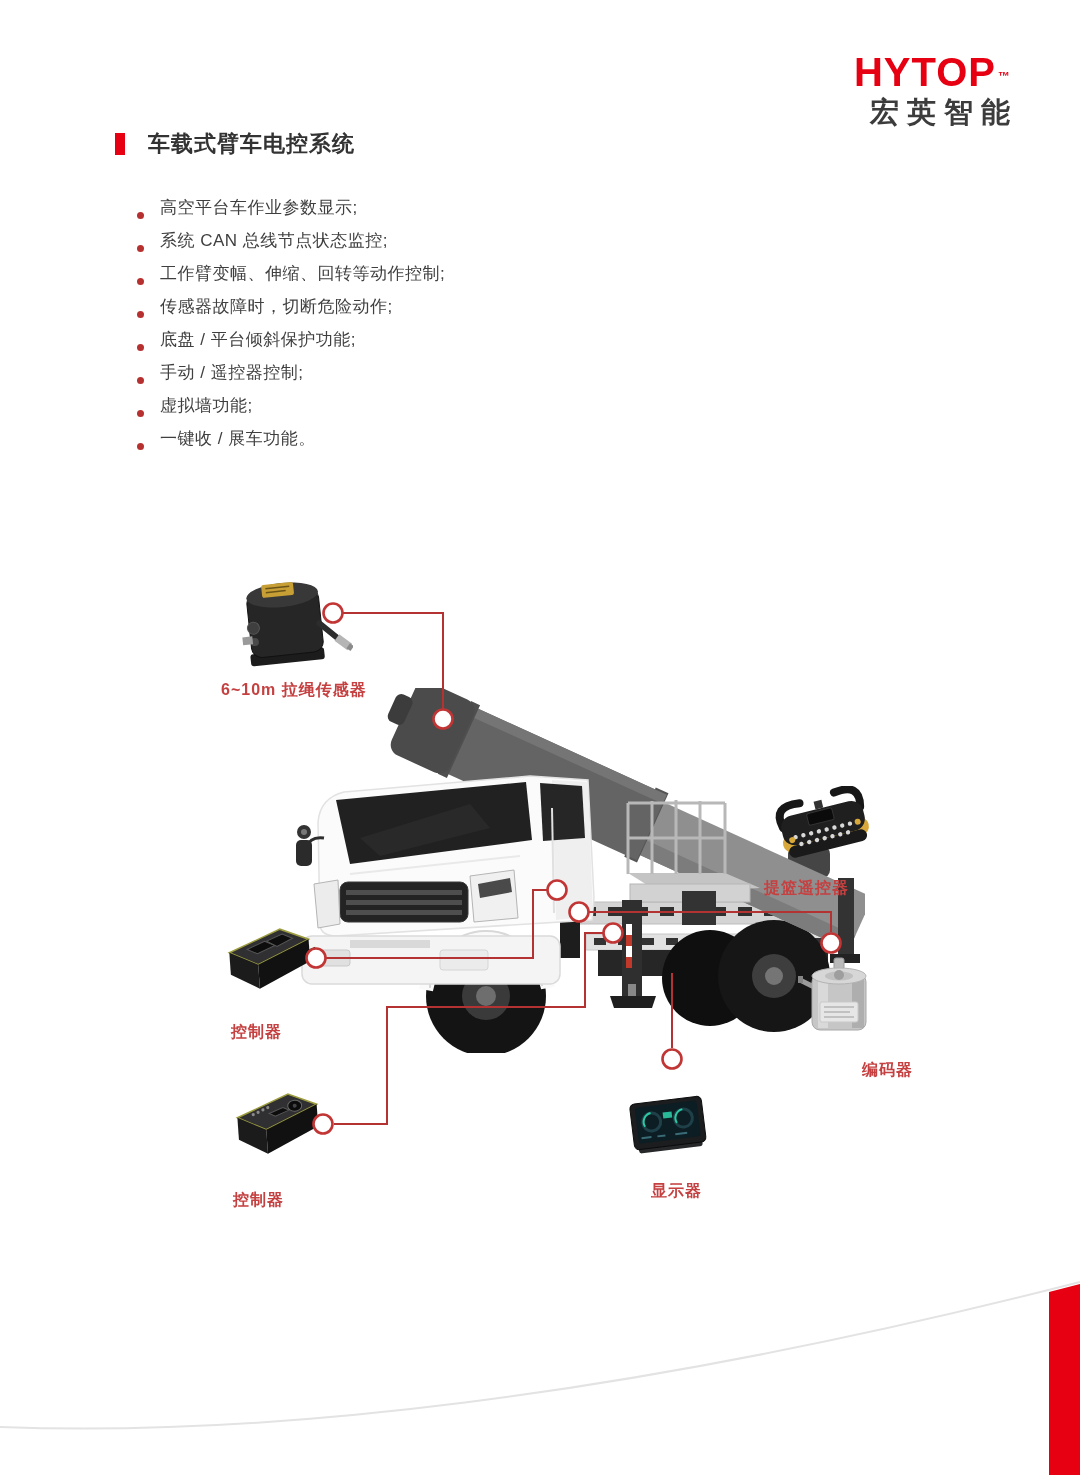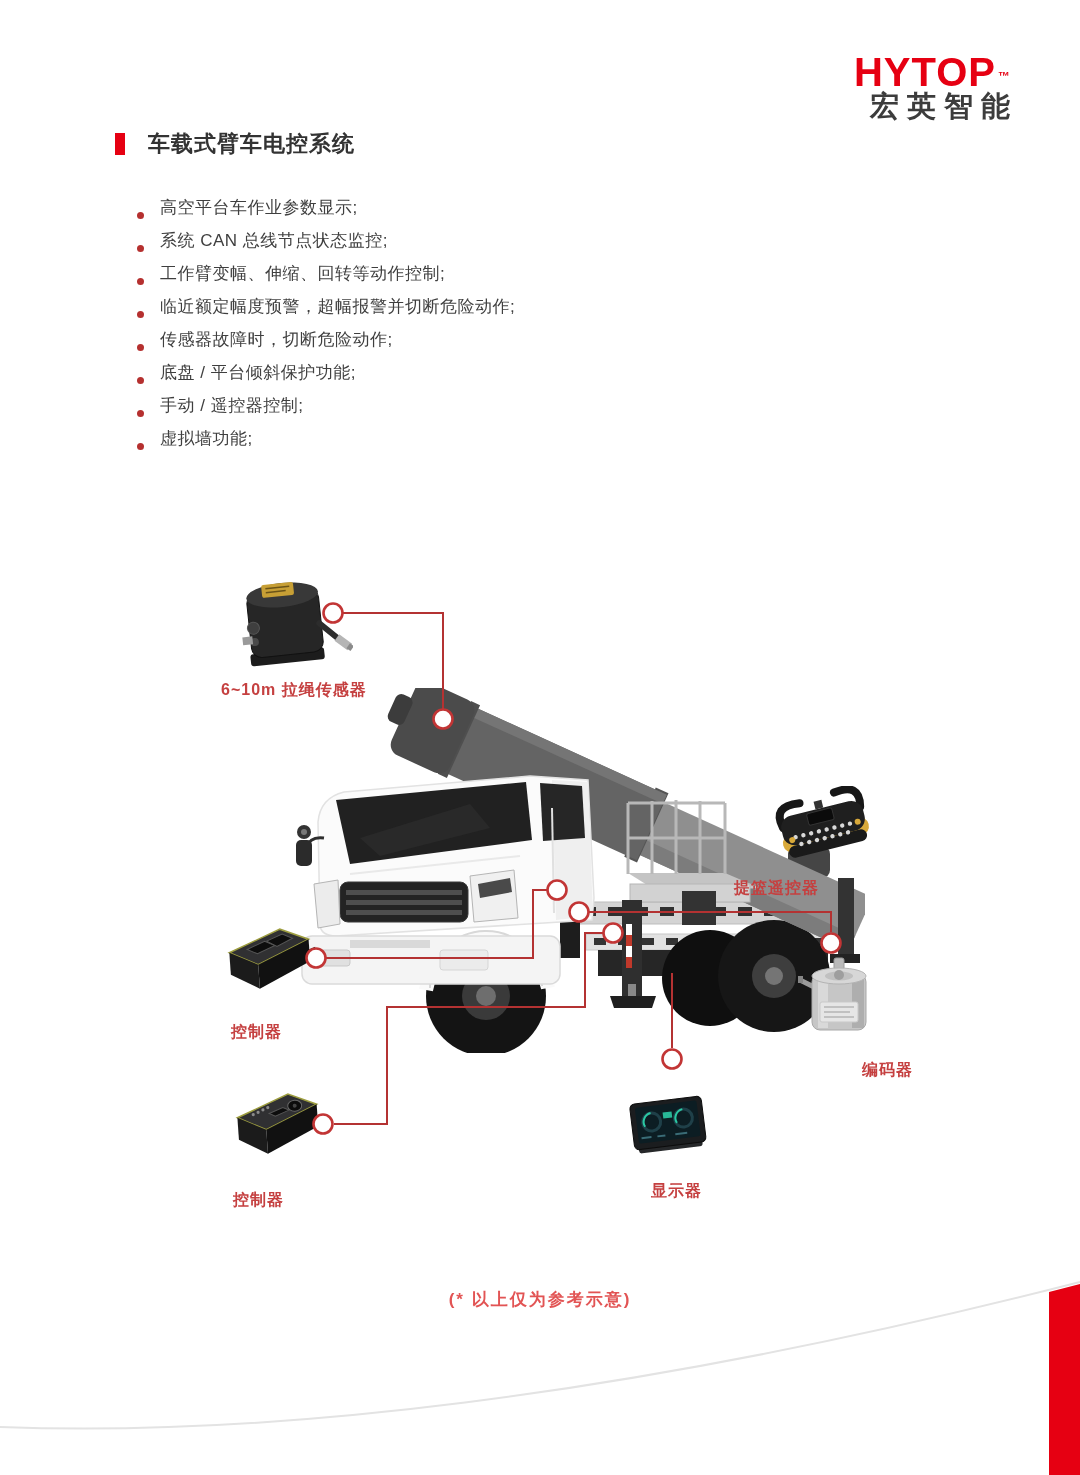--- a/index.html
+++ b/index.html
@@ -7,21 +7,21 @@
     position:relative;
     width:1080px;height:1475px;
     background:#ffffff;
     overflow:hidden;
     font-family:"Liberation Sans", sans-serif;
   }
   
   .logo{position:absolute;top:52px;right:70px;text-align:right;line-height:1;}
   .logo .brand{font-size:40px;font-weight:800;color:#e60012;letter-spacing:1px;}
   .logo .tm{font-size:12px;font-weight:700;color:#e60012;vertical-align:super;margin-left:2px;}
-  .logo .company{margin-top:0;font-size:29px;font-weight:700;color:#3c3c3c;letter-spacing:8px;margin-right:-8px;}
+  .logo .company{margin-top:6px;font-size:29px;font-weight:700;color:#3c3c3c;letter-spacing:8px;margin-right:-8px;}
   
   .heading{position:absolute;left:115px;top:129px;display:flex;align-items:center;}
   .heading .bar{width:10px;height:22px;background:#e60012;display:inline-block;}
   .heading .txt{margin-left:23px;font-size:22px;font-weight:700;color:#333333;letter-spacing:1px;}
   
   .features{position:absolute;left:137px;top:186px;list-style:none;margin:0;padding:0;}
   .features li{display:flex;align-items:flex-end;height:33px;}
   .features .dot{width:7px;height:7px;border-radius:50%;background:#b5302f;margin-right:16px;flex:none;}
   .features .ftxt{font-size:17px;color:#3f3f3f;letter-spacing:0.5px;}
   
@@ -58,37 +58,37 @@
     <li>
         <span class="dot"></span>
         <span class="ftxt">系统 CAN 总线节点状态监控;</span>
       </li>
     <li>
         <span class="dot"></span>
         <span class="ftxt">工作臂变幅、伸缩、回转等动作控制;</span>
       </li>
     <li>
         <span class="dot"></span>
-        <span class="ftxt">临近额定幅度预警，超幅报警并切断危险动作;</span>
-      </li>
-    <li>
-        <span class="dot"></span>
         <span class="ftxt">传感器故障时，切断危险动作;</span>
       </li>
     <li>
         <span class="dot"></span>
         <span class="ftxt">底盘 / 平台倾斜保护功能;</span>
       </li>
     <li>
         <span class="dot"></span>
         <span class="ftxt">手动 / 遥控器控制;</span>
       </li>
     <li>
         <span class="dot"></span>
         <span class="ftxt">虚拟墙功能;</span>
+      </li>
+    <li>
+        <span class="dot"></span>
+        <span class="ftxt">一键收 / 展车功能。</span>
       </li>
   </ul>
 
   <div class="dev" style="left:290px;top:688px;">
     <svg width="575" height="365" viewBox="0 0 575 365">
 
       <rect x="284" y="214" width="272" height="22" fill="#d4d4d4" stroke="#bdbdbd" stroke-width="1"></rect>
       <g fill="#2f2f2f">
         <rect x="292" y="219" width="14" height="9"></rect>
           <rect x="318" y="219" width="14" height="9"></rect>
@@ -334,26 +334,25 @@
       <circle cx="557" cy="890" r="9.5"></circle>
       <circle cx="579" cy="912" r="9.5"></circle>
       <circle cx="831" cy="943" r="9.5"></circle>
       <circle cx="613" cy="933" r="9.5"></circle>
       <circle cx="323" cy="1124" r="9.5"></circle>
       <circle cx="672" cy="1059" r="9.5"></circle>
     </g>
   </svg>
 
   <span class="diagram-label" style="left:221px;top:680px;">6~10m 拉绳传感器</span>
-  <span class="diagram-label" style="left:734px;top:878px;">提篮遥控器</span>
+  <span class="diagram-label" style="left:764px;top:878px;">提篮遥控器</span>
   <span class="diagram-label" style="left:231px;top:1022px;">控制器</span>
   <span class="diagram-label" style="left:233px;top:1190px;">控制器</span>
   <span class="diagram-label" style="left:836px;top:1060px;margin-left:26px;">编码器</span>
   <span class="diagram-label" style="left:651px;top:1181px;">显示器</span>
 
-  <div class="footnote">(* 以上仅为参考示意)</div>
 
   <svg class="overlay" width="1080" height="1475" viewBox="0 0 1080 1475">
     <path d="M0,1427 C260,1437 620,1400 1080,1282" stroke="#e3e3e3" stroke-width="2" fill="none"></path>
     <polygon points="1049,1292 1080,1284 1080,1475 1049,1475" fill="#e60012"></polygon>
   </svg>
 
 </div>
 
 </body></html>

